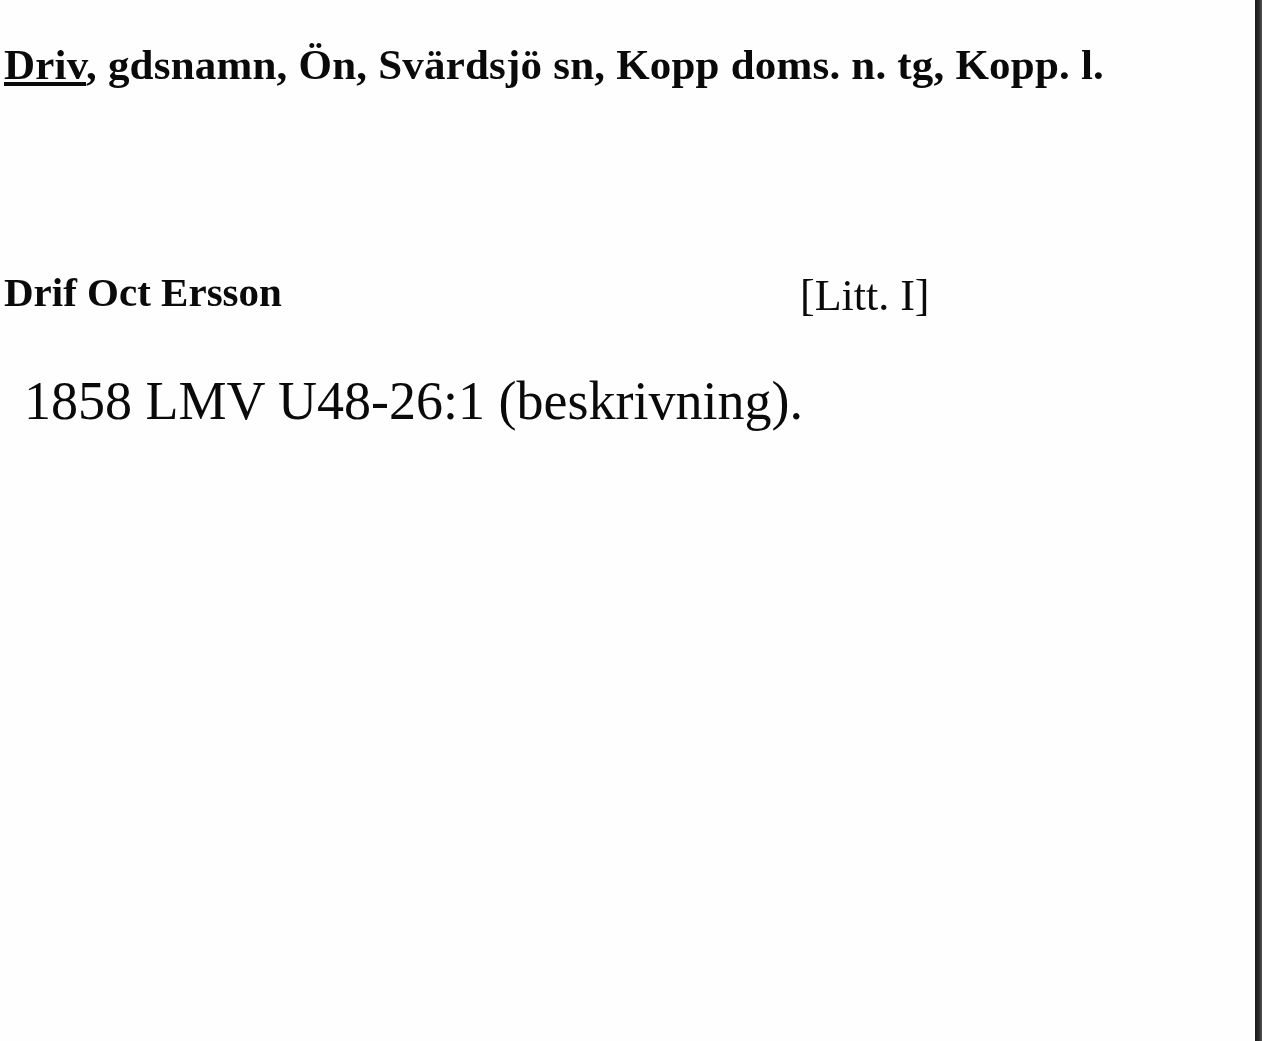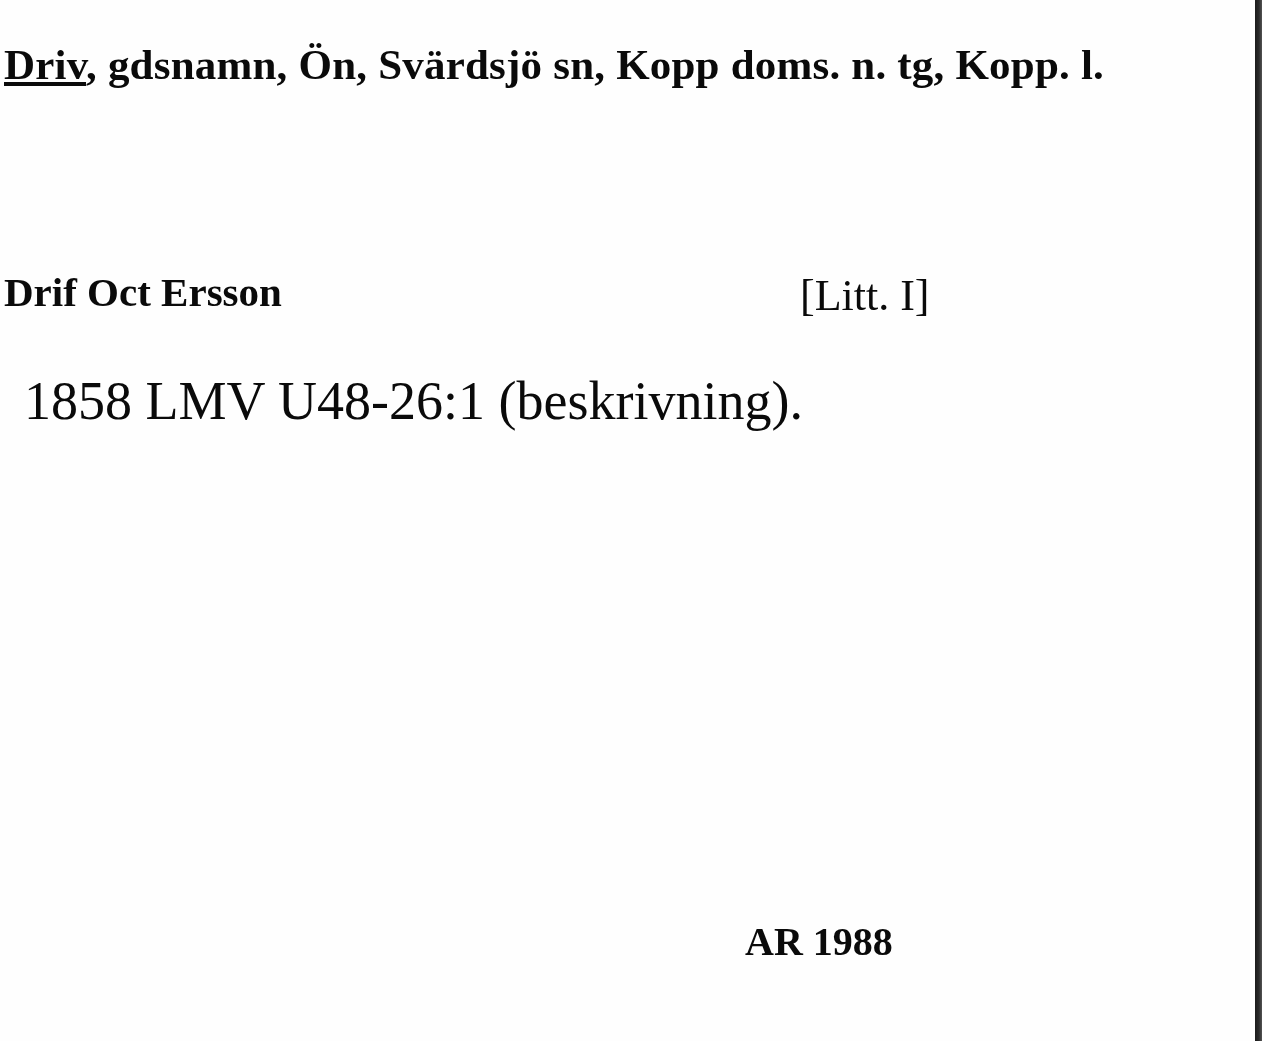--- a/index.html
+++ b/index.html
@@ -100,18 +100,17 @@
   <div class="headword-line">
     <span class="headword">Driv</span><span>, gdsnamn, Ön, Svärdsjö sn, Kopp doms. n. tg, Kopp. l.</span>
   </div>
 
   <div class="entry-name">Drif Oct Ersson</div>
 
   <div class="entry-ref">[Litt. I]</div>
 
   <div class="source-line">1858 LMV U48-26:1 (beskrivning).</div>
 
-  <div class="signature">AR 1988</div>
 
   <div class="scan-edge"></div>
   <div class="scan-edge-2"></div>
 
 </div>
 
 </body></html>

